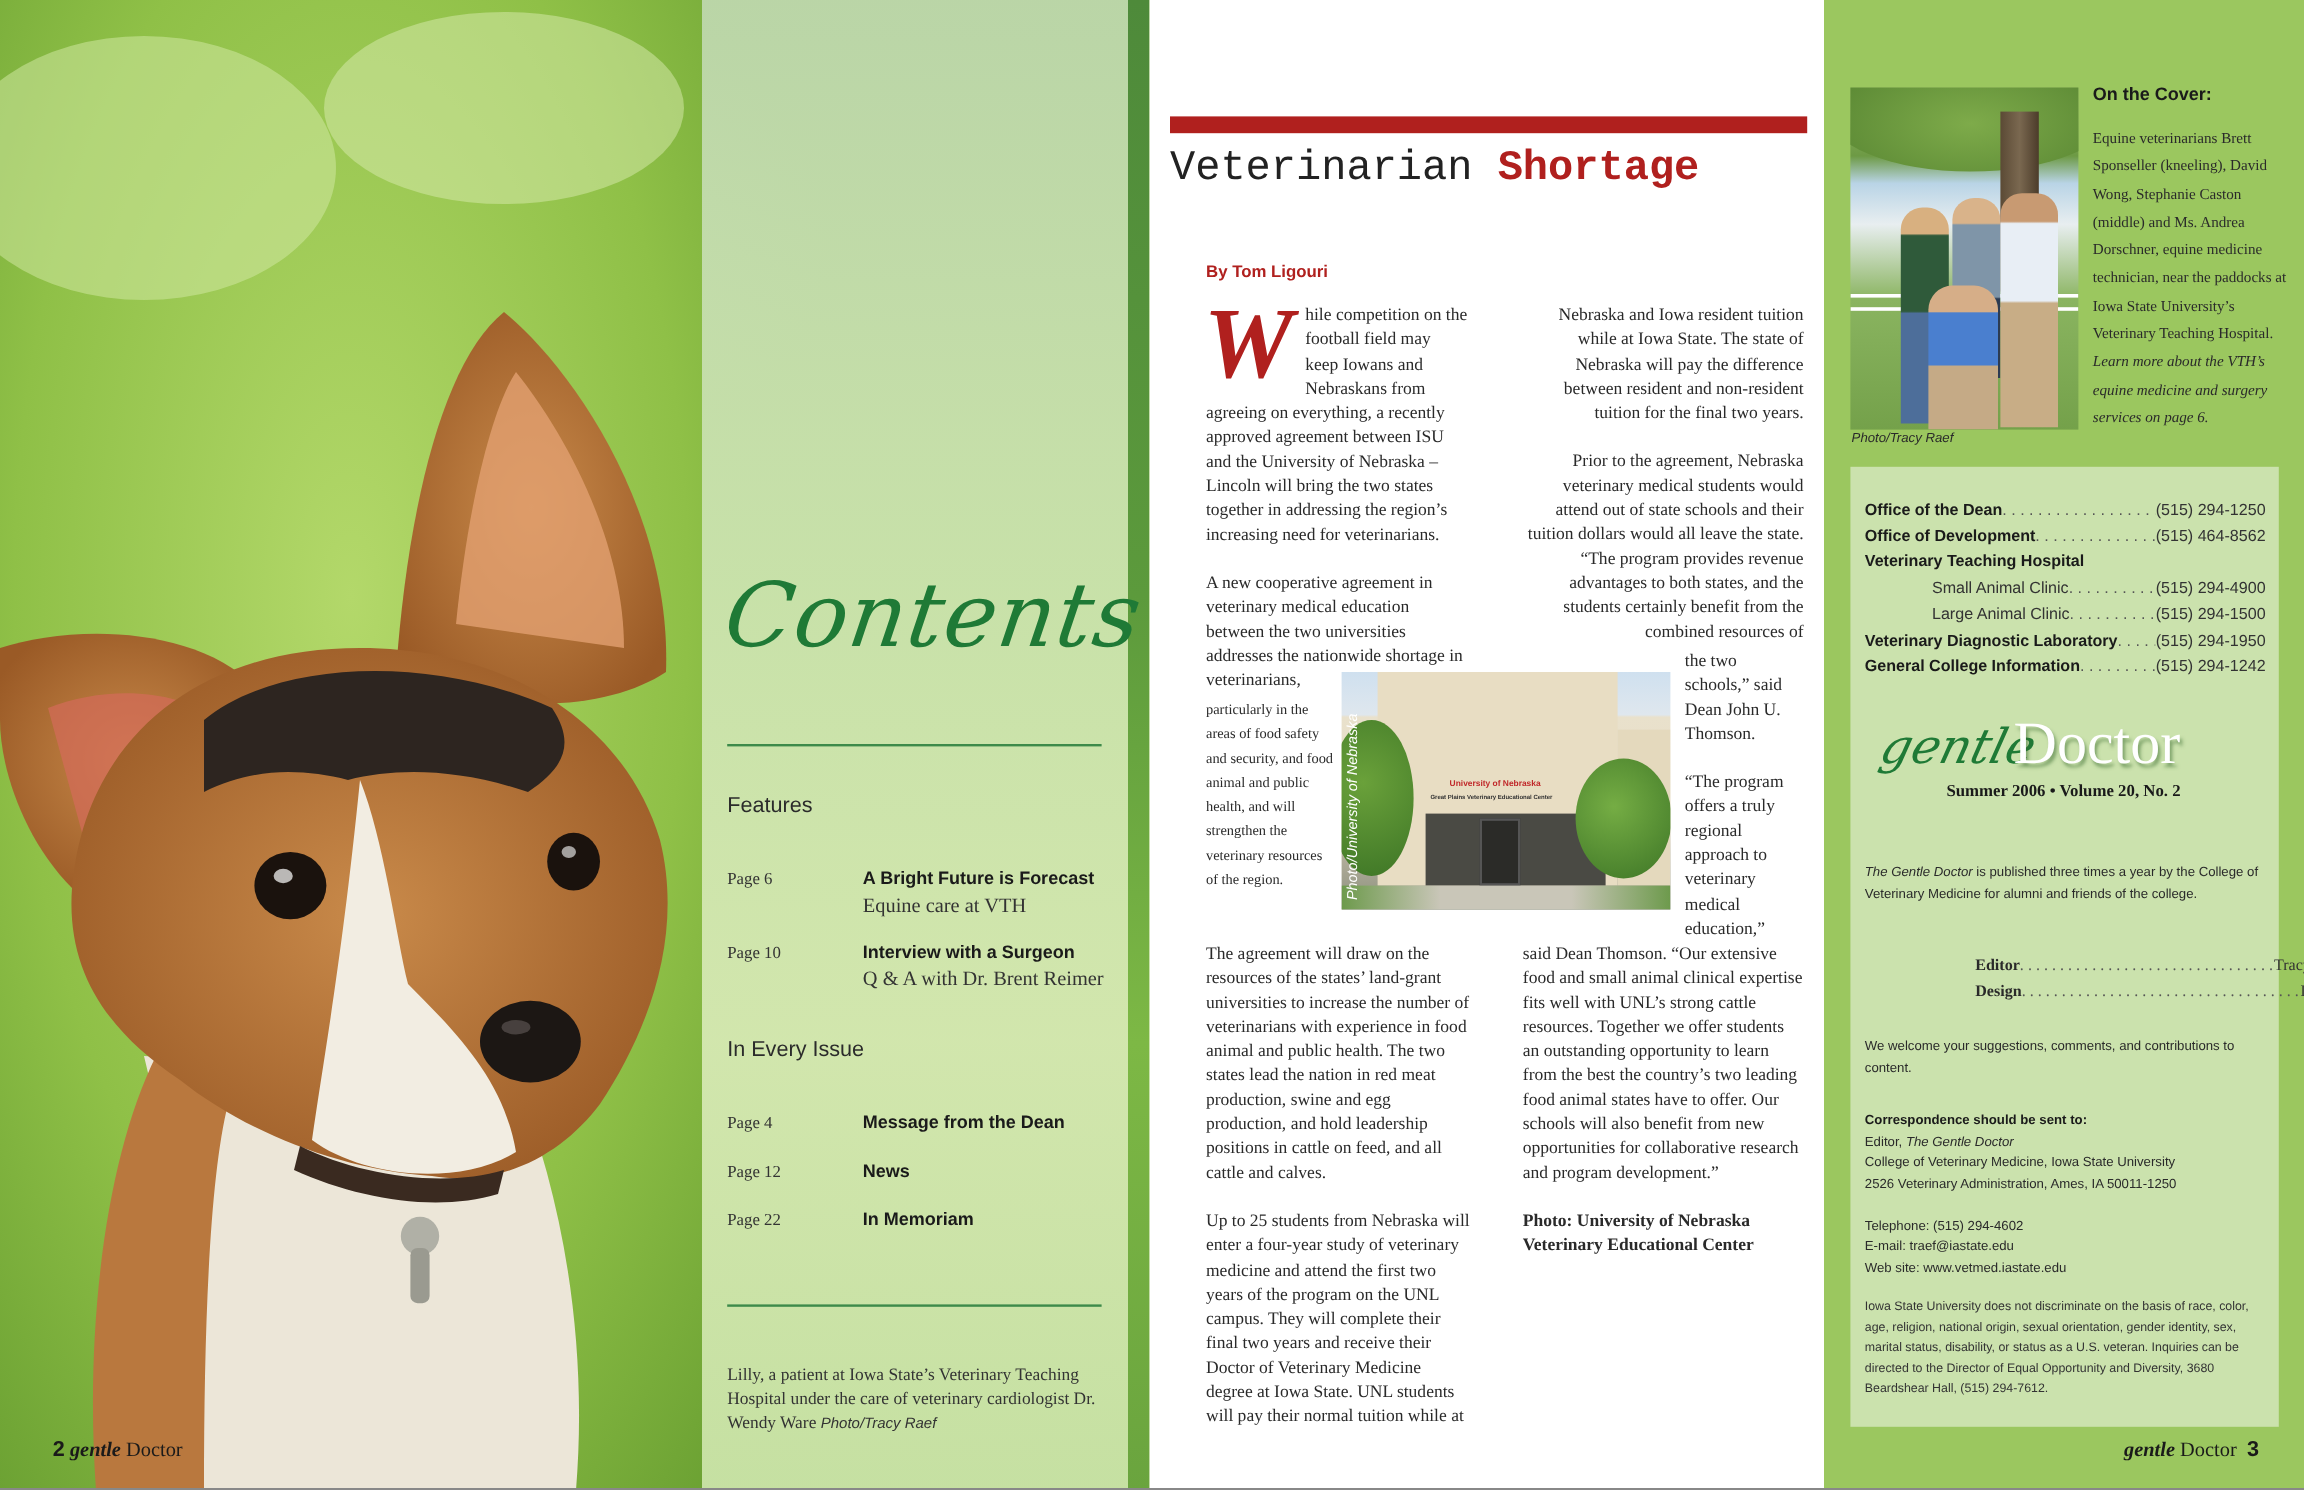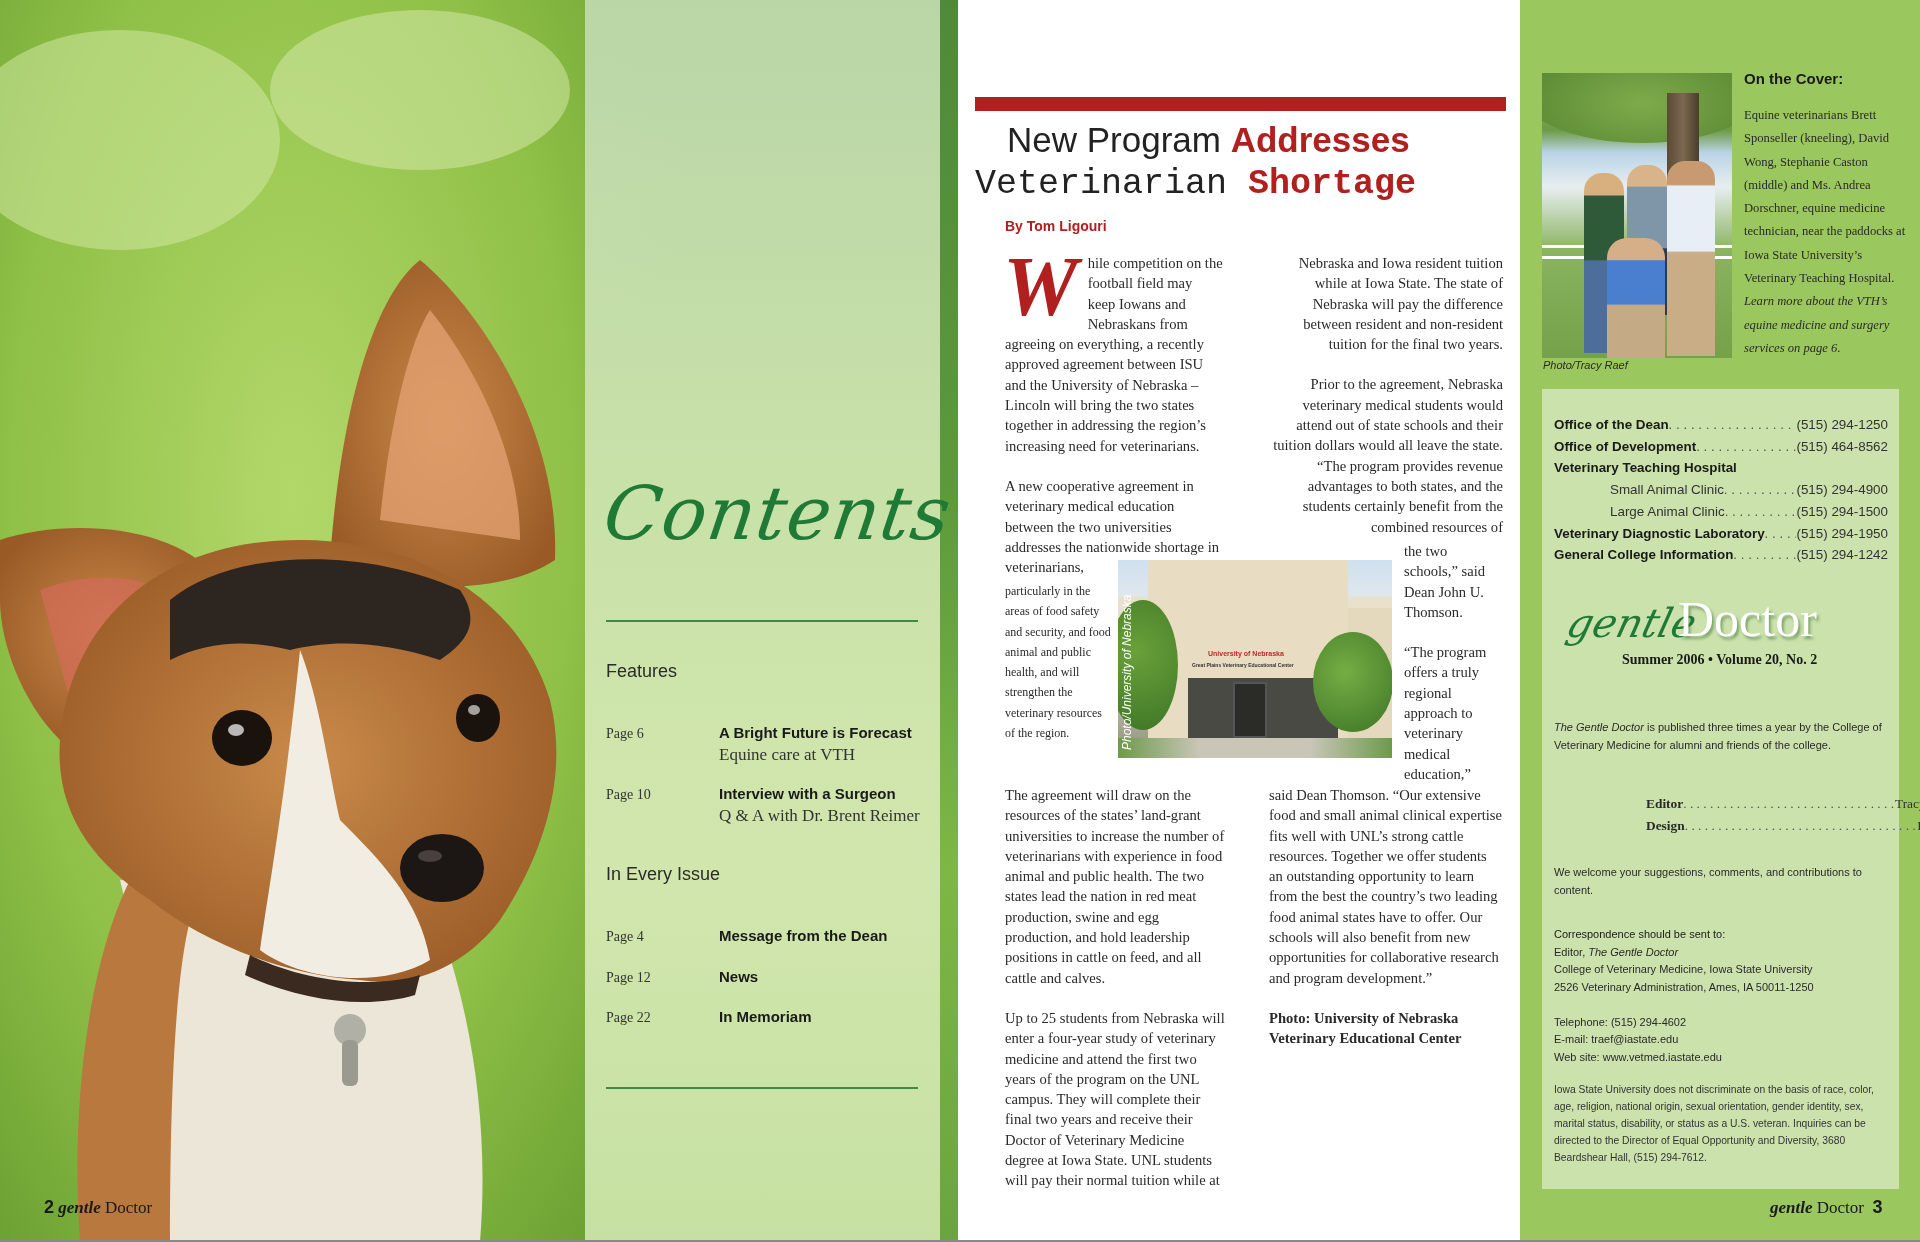--- a/index.html
+++ b/index.html
@@ -87,21 +87,21 @@
   .contact-row .dots::after { content: ". . . . . . . . . . . . . . . . . . . . . . . . . . . . . . . . . . . . . . . ."; letter-spacing: 0; }
   .contact-row .ph { color: #333; }
 
   .masthead { position: absolute; left: 1550px; top: 596px; width: 345px; height: 90px; }
   .mh-gentle { position: absolute; left: 18px; top: 4px; font-family: "DejaVu Serif", serif; font-style: italic; font-size: 40px; color: #1f7a36; transform: skewX(-14deg); }
   .mh-doctor { position: absolute; left: 128px; top: -6px; font-family: "Liberation Serif", serif; font-size: 50px; color: #fff; text-shadow: 2px 3px 3px rgba(60,110,50,.55); }
   .mh-issue { position: absolute; left: 72px; top: 56px; font-family: "Liberation Serif", serif; font-weight: bold; font-size: 14px; color: #1a1a1a; white-space: nowrap; }
 
   .blurb { position: absolute; left: 1554px; width: 338px; font-family: "Liberation Sans", sans-serif; font-size: 11px; line-height: 17.5px; color: #2a2a2a; }
   .blurb i { font-style: italic; }
-  .blurb b { font-weight: normal; color: #1a1a1a; }
+  .blurb b { font-weight: bold; color: #1a1a1a; }
   .credits { position: absolute; left: 1646px; top: 793px; width: 334px; font-family: Liberation Serif, serif; font-size: 13.4px; line-height: 21.7px; }
   .legal { position: absolute; left: 1554px; top: 1081px; width: 338px; font-family: "Liberation Sans", sans-serif; font-size: 10.3px; line-height: 17px; color: #333; }
   .folio-right { position: absolute; left: 1770px; top: 1197px; font-size: 17px; color: #1a1a1a; white-space: nowrap; }
 
   .bottom-edge { position: absolute; left: 0; top: 1240px; width: 1920px; height: 2px; background: #888; }
 </style>
 </head>
 <body>
 
 <div class="left-page">
@@ -179,32 +179,35 @@
     <span class="toc-page">Page 12</span>
     <span class="toc-title">News</span>
   </div>
   <div class="toc-row" style="top:1010px">
     <span class="toc-page">Page 22</span>
     <span class="toc-title">In Memoriam</span>
   </div>
 
   <div class="rule" style="top:1087px"></div>
 
+  <div class="caption">
+    <span>Lilly, a patient at Iowa State’s Veterinary Teaching Hospital under the care of veterinary cardiologist Dr. Wendy Ware</span>
+    <i>Photo/Tracy Raef</i>
+  </div>
 
   <div class="folio-left">
     <span class="folio-num">2</span>
     <span class="folio-gentle">gentle</span>
     <span>Doctor</span>
   </div>
 </div>
 
 <div class="article-page"></div>
 <div class="red-bar"></div>
 <h1 class="headline">
-  <span class="l1"><span>New Program </span><span class="red">Addresses</span></span>
   <span class="l2"><span>Veterinarian </span><span class="red">Shortage</span></span>
 </h1>
 <div class="byline">By Tom Ligouri</div>
 
 <div class="col" style="left:1005px; top:253px; width:218px;">
   <p><span class="dropcap">W</span><span>hile competition on the football field may keep Iowans and Nebraskans from agreeing on everything, a recently approved agreement between ISU and the University of Nebraska – Lincoln will bring the two states together in addressing the region’s increasing need for veterinarians.</span></p>
   <p>A new cooperative agreement in veterinary medical education between the two universities addresses the nationwide shortage in veterinarians,</p>
 </div>
 <div class="col" style="left:1005px; top:541px; width:108px; font-size:12px;margin-top:40px;">
   <p>particularly in the areas of food safety and security, and food animal and public health, and will strengthen the veterinary resources of the region.</p>

